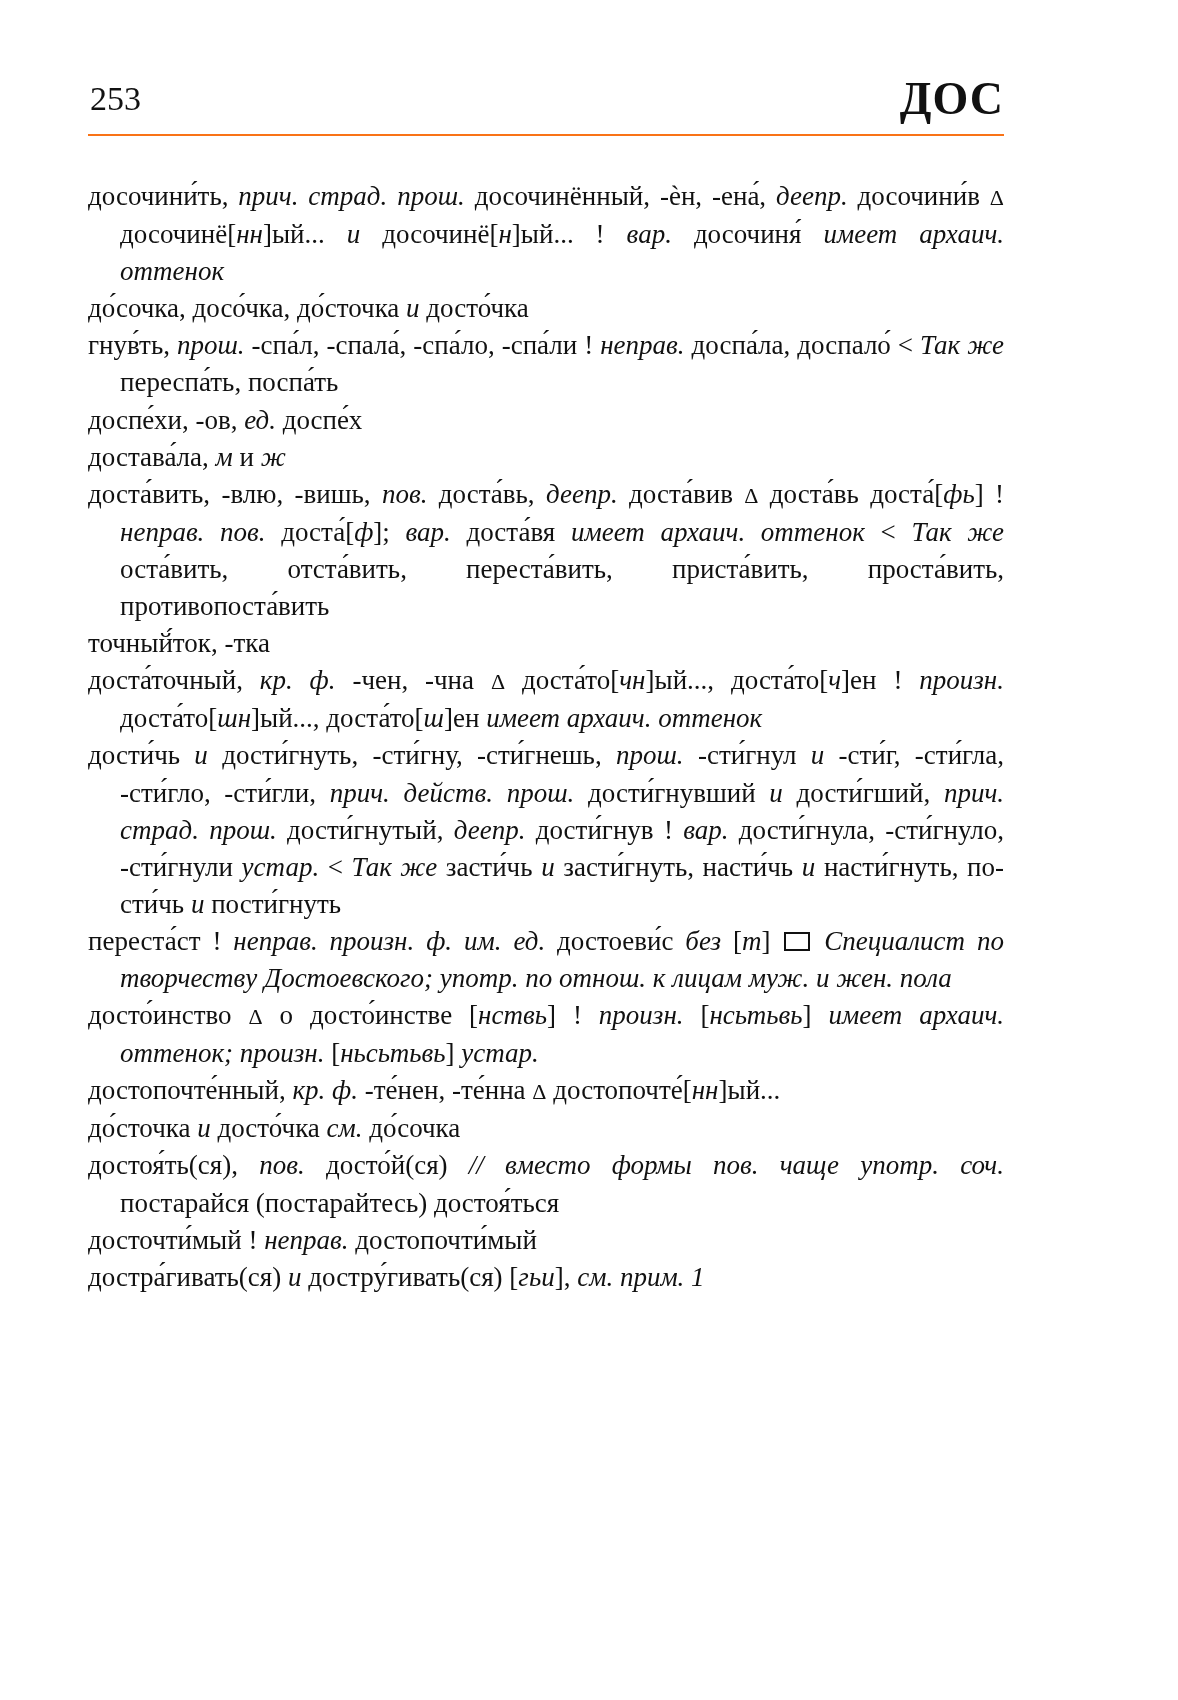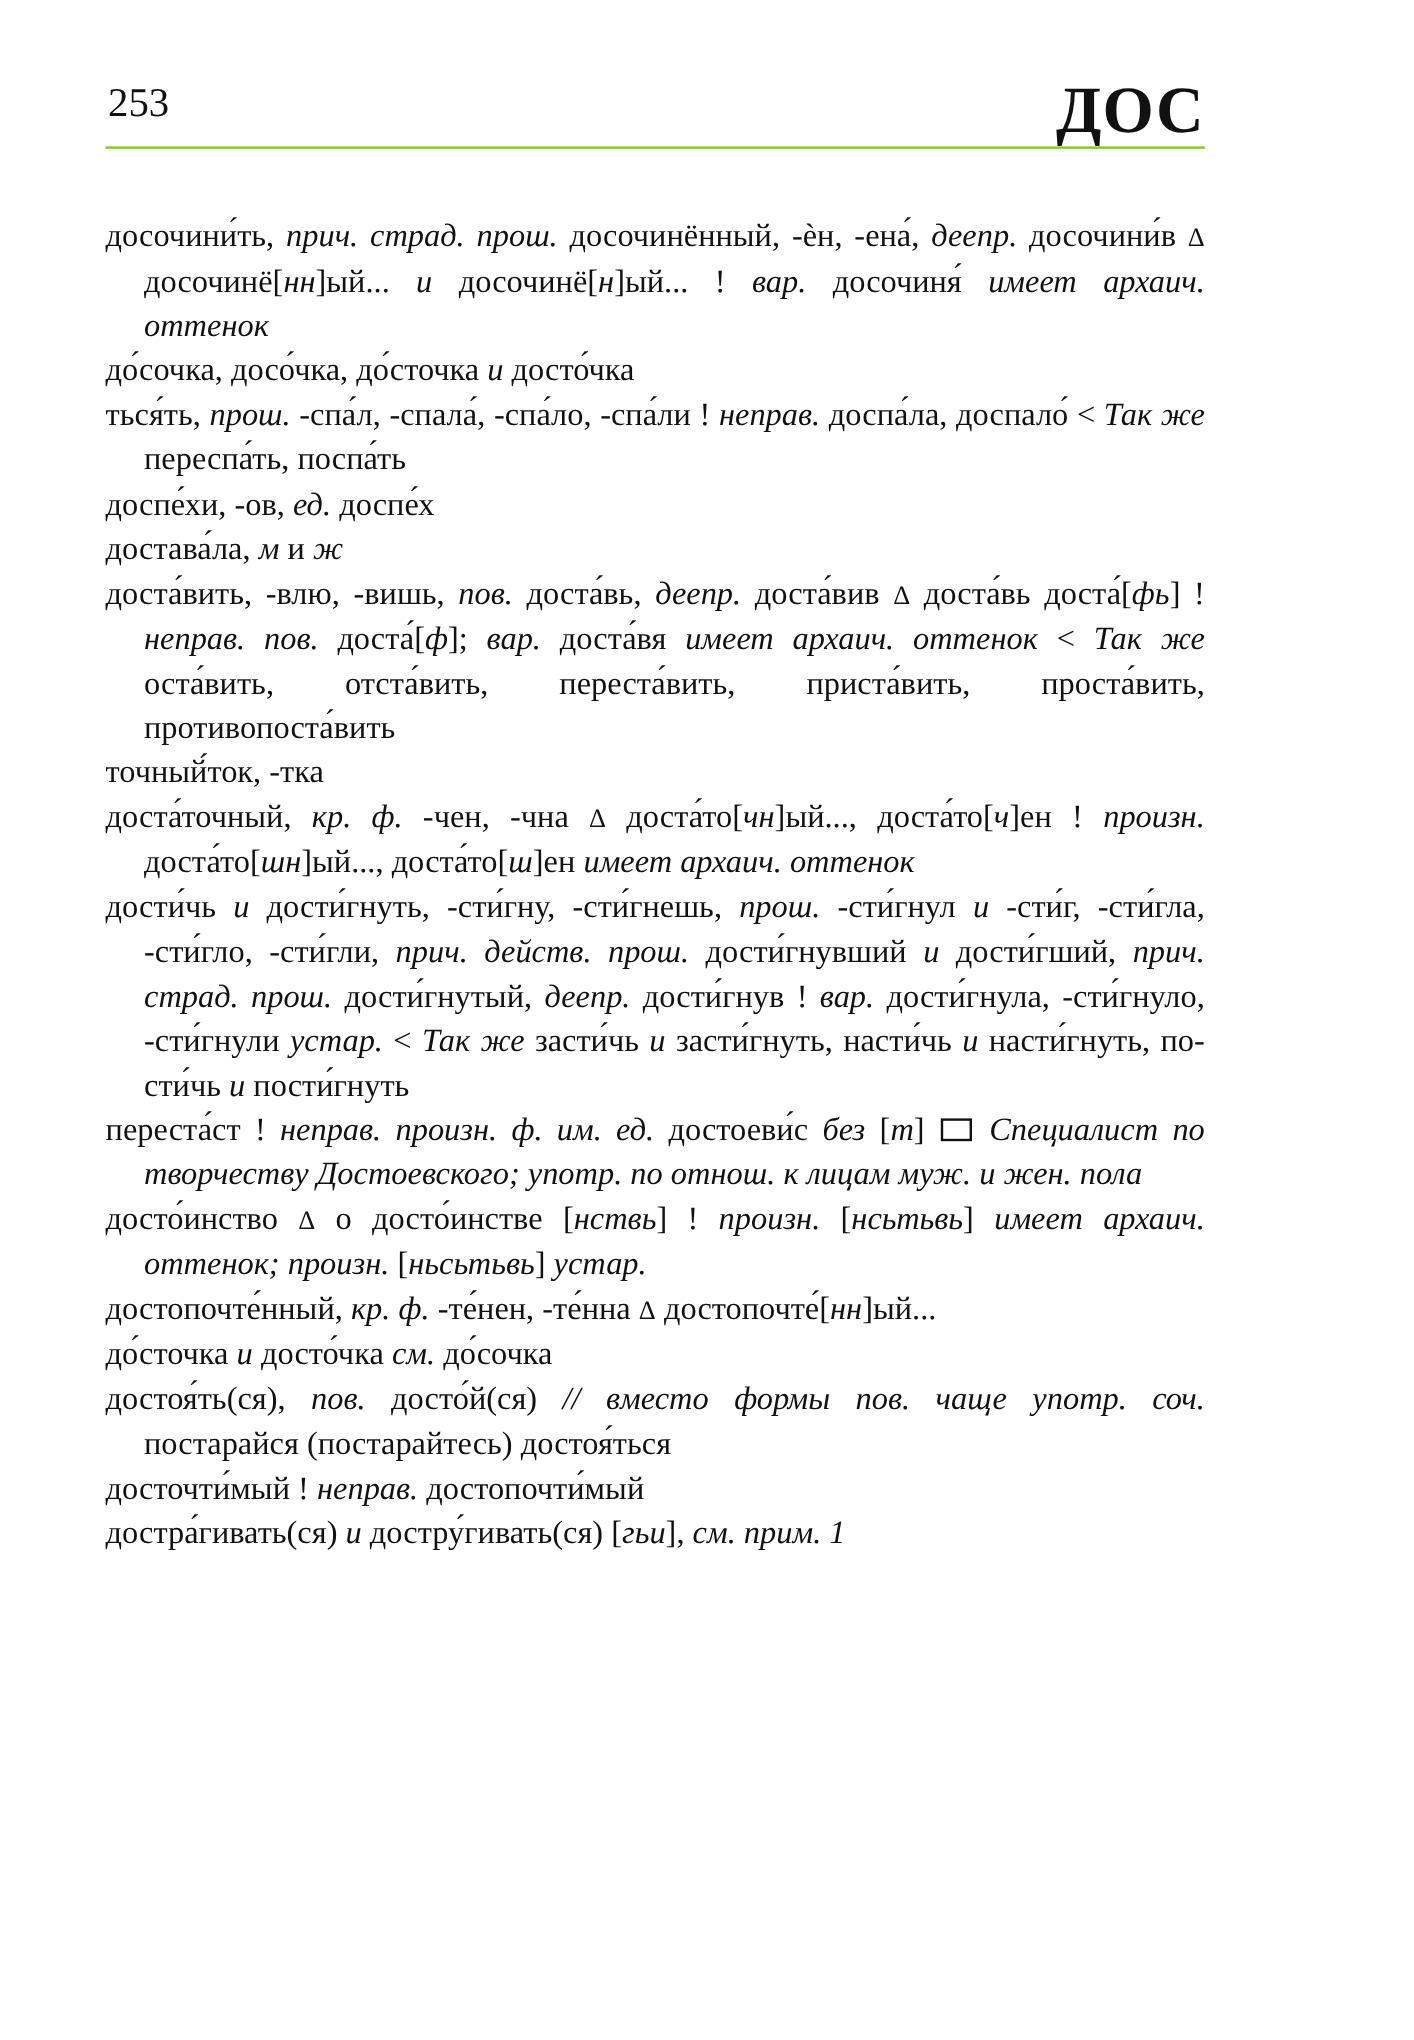--- a/index.html
+++ b/index.html
@@ -2,28 +2,28 @@
 <html><head>
 <meta charset="utf-8">
 <style>
   html, body { margin: 0; padding: 0; background: #ffffff; }
   body {
     width: 1178px; height: 1700px; position: relative; overflow: hidden;
     font-family: "Liberation Serif", "DejaVu Serif", serif;
     color: #111111;
   }
   .page-header {
-    position: absolute; left: 88px; top: 60px; width: 916px; height: 62px;
-    border-bottom: 2px solid #84cc16;
+    position: absolute; left: 88px; top: 72px; width: 916px; height: 62px;
+    border-bottom: 2px solid #f97316;
   }
   .page-number {
     position: absolute; left: 2px; top: 8px; font-size: 34px; letter-spacing: 0px;
   }
   .running-head {
-    position: absolute; right: 0px; top: 0px; font-size: 55px; font-weight: bold; letter-spacing: 1px;
+    position: absolute; right: 0px; top: 0px; font-size: 46px; font-weight: bold; letter-spacing: 1px;
   }
   .entries {
     position: absolute; left: 88px; top: 178px; width: 916px;
     font-size: 27px; line-height: 37.1px;
   }
   .entry {
     padding-left: 32px; text-indent: -32px; text-align: justify;
   }
   .hw { font-weight: normal; }
   .it { font-style: italic; }
@@ -37,21 +37,21 @@
 <body>
 
 <div class="page-header">
   <span class="page-number">253</span>
   <span class="running-head">ДОС</span>
 </div>
 
 <div class="entries" id="entries">
     <div class="entry"><span class="hw">досочини́ть,</span><span class="it"> прич. страд. прош.</span><span> досочинённый, -ѐн, -ена́, </span><span class="it">деепр.</span><span> досочини́в </span><span class="tri">Δ</span><span> досочинё[</span><span class="it">нн</span><span>]ый... </span><span class="it">и</span><span> досочинё[</span><span class="it">н</span><span>]ый... ! </span><span class="it">вар.</span><span> досочиня́ </span><span class="it">имеет архаич. оттенок</span></div>
     <div class="entry"><span class="hw">до́сочка, досо́чка, до́сточка</span><span class="it"> и </span><span class="hw">досто́чка</span></div>
-    <div class="entry"><span class="hw">ться́ть,</span><span class="it"> прош.</span><span> -спа́л, -спала́, -спа́ло, -спа́ли ! </span><span class="it">неправ.</span><span> доспа́ла, доспало́ &lt; </span><span class="it">Так же</span><span> переспа́ть, поспа́ть</span></div>
+    <div class="entry"><span class="hw">гнув́ть,</span><span class="it"> прош.</span><span> -спа́л, -спала́, -спа́ло, -спа́ли ! </span><span class="it">неправ.</span><span> доспа́ла, доспало́ &lt; </span><span class="it">Так же</span><span> переспа́ть, поспа́ть</span></div>
     <div class="entry"><span class="hw">доспе́хи,</span><span> -ов, </span><span class="it">ед.</span><span> доспе́х</span></div>
     <div class="entry"><span class="hw">достава́ла,</span><span class="it"> м</span><span> и </span><span class="it">ж</span></div>
     <div class="entry"><span class="hw">доста́вить,</span><span> -влю, -вишь, </span><span class="it">пов.</span><span> доста́вь, </span><span class="it">деепр.</span><span> доста́вив </span><span class="tri">Δ</span><span> дос­та́вь доста́[</span><span class="it">фь</span><span>] ! </span><span class="it">неправ. пов.</span><span> доста́[</span><span class="it">ф</span><span>]; </span><span class="it">вар.</span><span> доста́вя </span><span class="it">имеет архаич. оттенок</span><span> &lt; </span><span class="it">Так же</span><span> оста́вить, отста́вить, переста́вить, приста́вить, проста́вить, противопоста́вить</span></div>
     <div class="entry"><span class="hw">точный́ток,</span><span> -тка</span></div>
     <div class="entry"><span class="hw">доста́точный,</span><span class="it"> кр. ф.</span><span> -чен, -чна </span><span class="tri">Δ</span><span> доста́то[</span><span class="it">чн</span><span>]ый..., доста́то[</span><span class="it">ч</span><span>]ен ! </span><span class="it">произн.</span><span> доста́то[</span><span class="it">шн</span><span>]ый..., доста́то[</span><span class="it">ш</span><span>]ен </span><span class="it">имеет архаич. от­тенок</span></div>
     <div class="entry"><span class="hw">дости́чь</span><span class="it"> и </span><span class="hw">дости́гнуть,</span><span> -сти́гну, -сти́гнешь, </span><span class="it">прош.</span><span> -сти́гнул </span><span class="it">и</span><span> -сти́г, -сти́гла, -сти́гло, -сти́гли, </span><span class="it">прич. действ. прош.</span><span> дости́г­нувший </span><span class="it">и</span><span> дости́гший, </span><span class="it">прич. страд. прош.</span><span> дости́гнутый, </span><span class="it">деепр.</span><span> дости́гнув ! </span><span class="it">вар.</span><span> дости́гнула, -сти́гнуло, -сти́гнули </span><span class="it">устар.</span><span> &lt; </span><span class="it">Так же</span><span> засти́чь </span><span class="it">и</span><span> засти́гнуть, насти́чь </span><span class="it">и</span><span> насти́гнуть, по­сти́чь </span><span class="it">и</span><span> пости́гнуть</span></div>
     <div class="entry"><span class="hw">переста́ст</span><span> ! </span><span class="it">неправ. произн. ф. им. ед.</span><span> достоеви́с </span><span class="it">без</span><span> [</span><span class="it">т</span><span>] </span><span class="box"></span><span class="it"> Спе­циалист по творчеству Достоевского; употр. по отнош. к лицам муж. и жен. пола</span></div>
     <div class="entry"><span class="hw">досто́инство</span><span> </span><span class="tri">Δ</span><span> о досто́инстве [</span><span class="it">нствь</span><span>] ! </span><span class="it">произн.</span><span> [</span><span class="it">нсьтьвь</span><span>] </span><span class="it">имеет архаич. оттенок; произн.</span><span> [</span><span class="it">ньсьтьвь</span><span>] </span><span class="it">устар.</span></div>
     <div class="entry"><span class="hw">достопочте́нный,</span><span class="it"> кр. ф.</span><span> -те́нен, -те́нна </span><span class="tri">Δ</span><span> достопочте́[</span><span class="it">нн</span><span>]ый...</span></div>
     <div class="entry"><span class="hw">до́сточка</span><span class="it"> и </span><span class="hw">досто́чка</span><span class="it"> см.</span><span> до́сочка</span></div>

